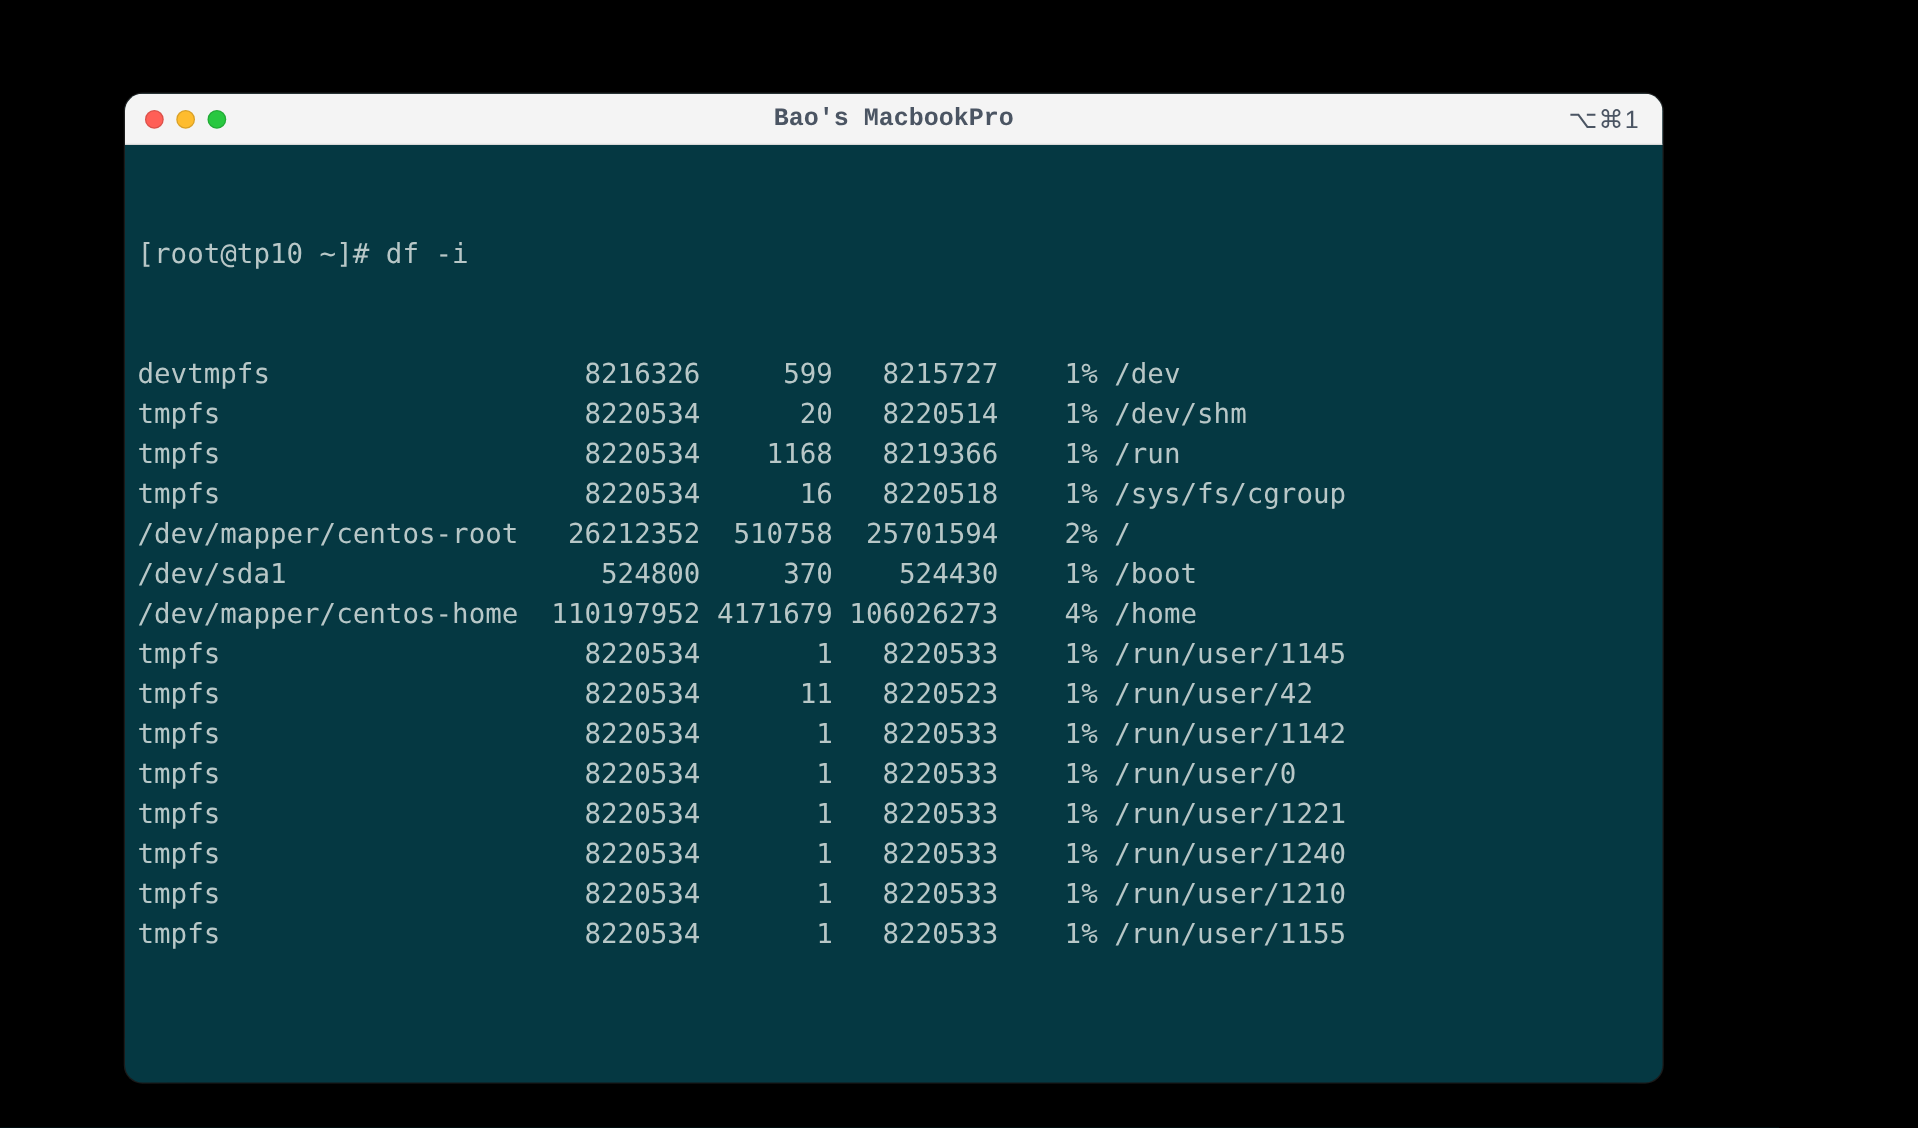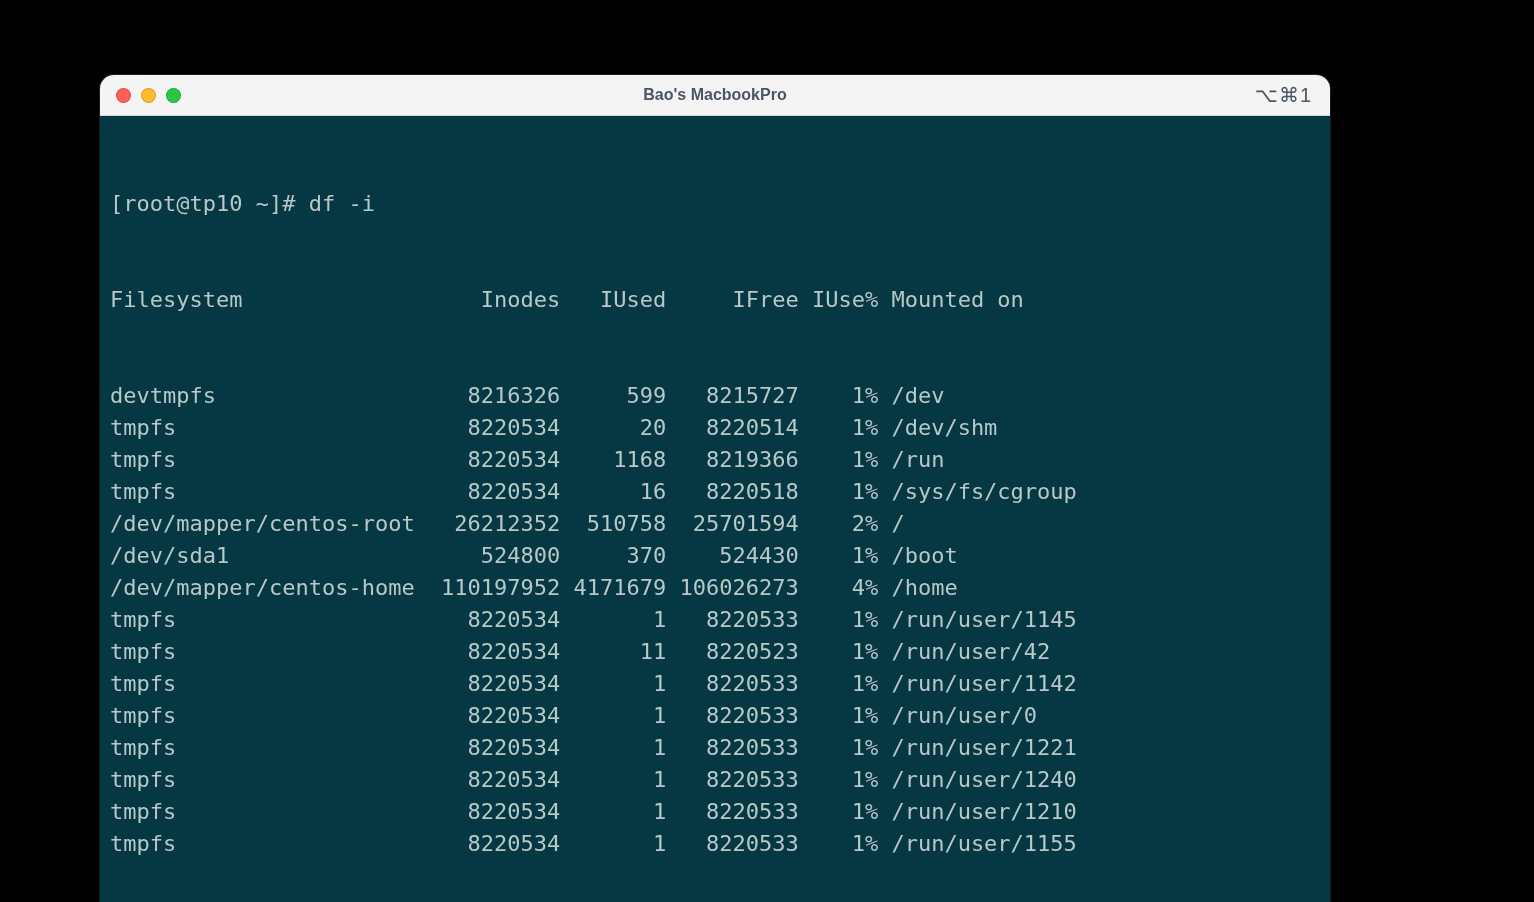--- a/index.html
+++ b/index.html
@@ -38,23 +38,23 @@
     width: 15px; height: 15px; border-radius: 50%;
     box-shadow: inset 0 0 0 1px rgba(0,0,0,.15);
   }
   .dot.red    { background: #ff5f57; }
   .dot.yellow { background: #febc2e; }
   .dot.green  { background: #28c840; }
   .title {
     position: absolute;
     left: 0; right: 0;
     text-align: center;
-    font-family: Liberation Sans, sans-serif;
+    font-family: Liberation Mono, monospace;
     font-weight: 700;
-    font-size: 16px;
+    font-size: 20px;
     color: #4b5563;
     pointer-events: none;
   }
   .shortcut {
     margin-left: auto;
     margin-right: 18px;
     font-family: -apple-system, "Helvetica Neue", Arial, sans-serif;
     font-size: 20px;
     color: #4b5563;
     letter-spacing: 1px;
@@ -84,18 +84,17 @@
       <div class="dot red"></div>
       <div class="dot yellow"></div>
       <div class="dot green"></div>
     </div>
     <div class="title">Bao's MacbookPro</div>
     <div class="shortcut">⌥⌘1</div>
   </div>
 
   <div class="term">
     <div class="row"><span>[root@tp10 ~]# </span><span>df -i</span></div>
-    <div class="row"><span class="fs">Filesystem</span><span class="inodes">Inodes</span><span class="iused">IUsed</span><span class="ifree">IFree</span><span class="ipct">IUse%</span><span class="mnt">Mounted on</span></div>
     <div id="rows"><div class="row"><span class="fs">devtmpfs</span><span class="inodes">8216326</span><span class="iused">599</span><span class="ifree">8215727</span><span class="ipct">1%</span><span class="mnt">/dev</span></div><div class="row"><span class="fs">tmpfs</span><span class="inodes">8220534</span><span class="iused">20</span><span class="ifree">8220514</span><span class="ipct">1%</span><span class="mnt">/dev/shm</span></div><div class="row"><span class="fs">tmpfs</span><span class="inodes">8220534</span><span class="iused">1168</span><span class="ifree">8219366</span><span class="ipct">1%</span><span class="mnt">/run</span></div><div class="row"><span class="fs">tmpfs</span><span class="inodes">8220534</span><span class="iused">16</span><span class="ifree">8220518</span><span class="ipct">1%</span><span class="mnt">/sys/fs/cgroup</span></div><div class="row"><span class="fs">/dev/mapper/centos-root</span><span class="inodes">26212352</span><span class="iused">510758</span><span class="ifree">25701594</span><span class="ipct">2%</span><span class="mnt">/</span></div><div class="row"><span class="fs">/dev/sda1</span><span class="inodes">524800</span><span class="iused">370</span><span class="ifree">524430</span><span class="ipct">1%</span><span class="mnt">/boot</span></div><div class="row"><span class="fs">/dev/mapper/centos-home</span><span class="inodes">110197952</span><span class="iused">4171679</span><span class="ifree">106026273</span><span class="ipct">4%</span><span class="mnt">/home</span></div><div class="row"><span class="fs">tmpfs</span><span class="inodes">8220534</span><span class="iused">1</span><span class="ifree">8220533</span><span class="ipct">1%</span><span class="mnt">/run/user/1145</span></div><div class="row"><span class="fs">tmpfs</span><span class="inodes">8220534</span><span class="iused">11</span><span class="ifree">8220523</span><span class="ipct">1%</span><span class="mnt">/run/user/42</span></div><div class="row"><span class="fs">tmpfs</span><span class="inodes">8220534</span><span class="iused">1</span><span class="ifree">8220533</span><span class="ipct">1%</span><span class="mnt">/run/user/1142</span></div><div class="row"><span class="fs">tmpfs</span><span class="inodes">8220534</span><span class="iused">1</span><span class="ifree">8220533</span><span class="ipct">1%</span><span class="mnt">/run/user/0</span></div><div class="row"><span class="fs">tmpfs</span><span class="inodes">8220534</span><span class="iused">1</span><span class="ifree">8220533</span><span class="ipct">1%</span><span class="mnt">/run/user/1221</span></div><div class="row"><span class="fs">tmpfs</span><span class="inodes">8220534</span><span class="iused">1</span><span class="ifree">8220533</span><span class="ipct">1%</span><span class="mnt">/run/user/1240</span></div><div class="row"><span class="fs">tmpfs</span><span class="inodes">8220534</span><span class="iused">1</span><span class="ifree">8220533</span><span class="ipct">1%</span><span class="mnt">/run/user/1210</span></div><div class="row"><span class="fs">tmpfs</span><span class="inodes">8220534</span><span class="iused">1</span><span class="ifree">8220533</span><span class="ipct">1%</span><span class="mnt">/run/user/1155</span></div></div>
     
   </div>
 
 </div>
 
 </body></html>

